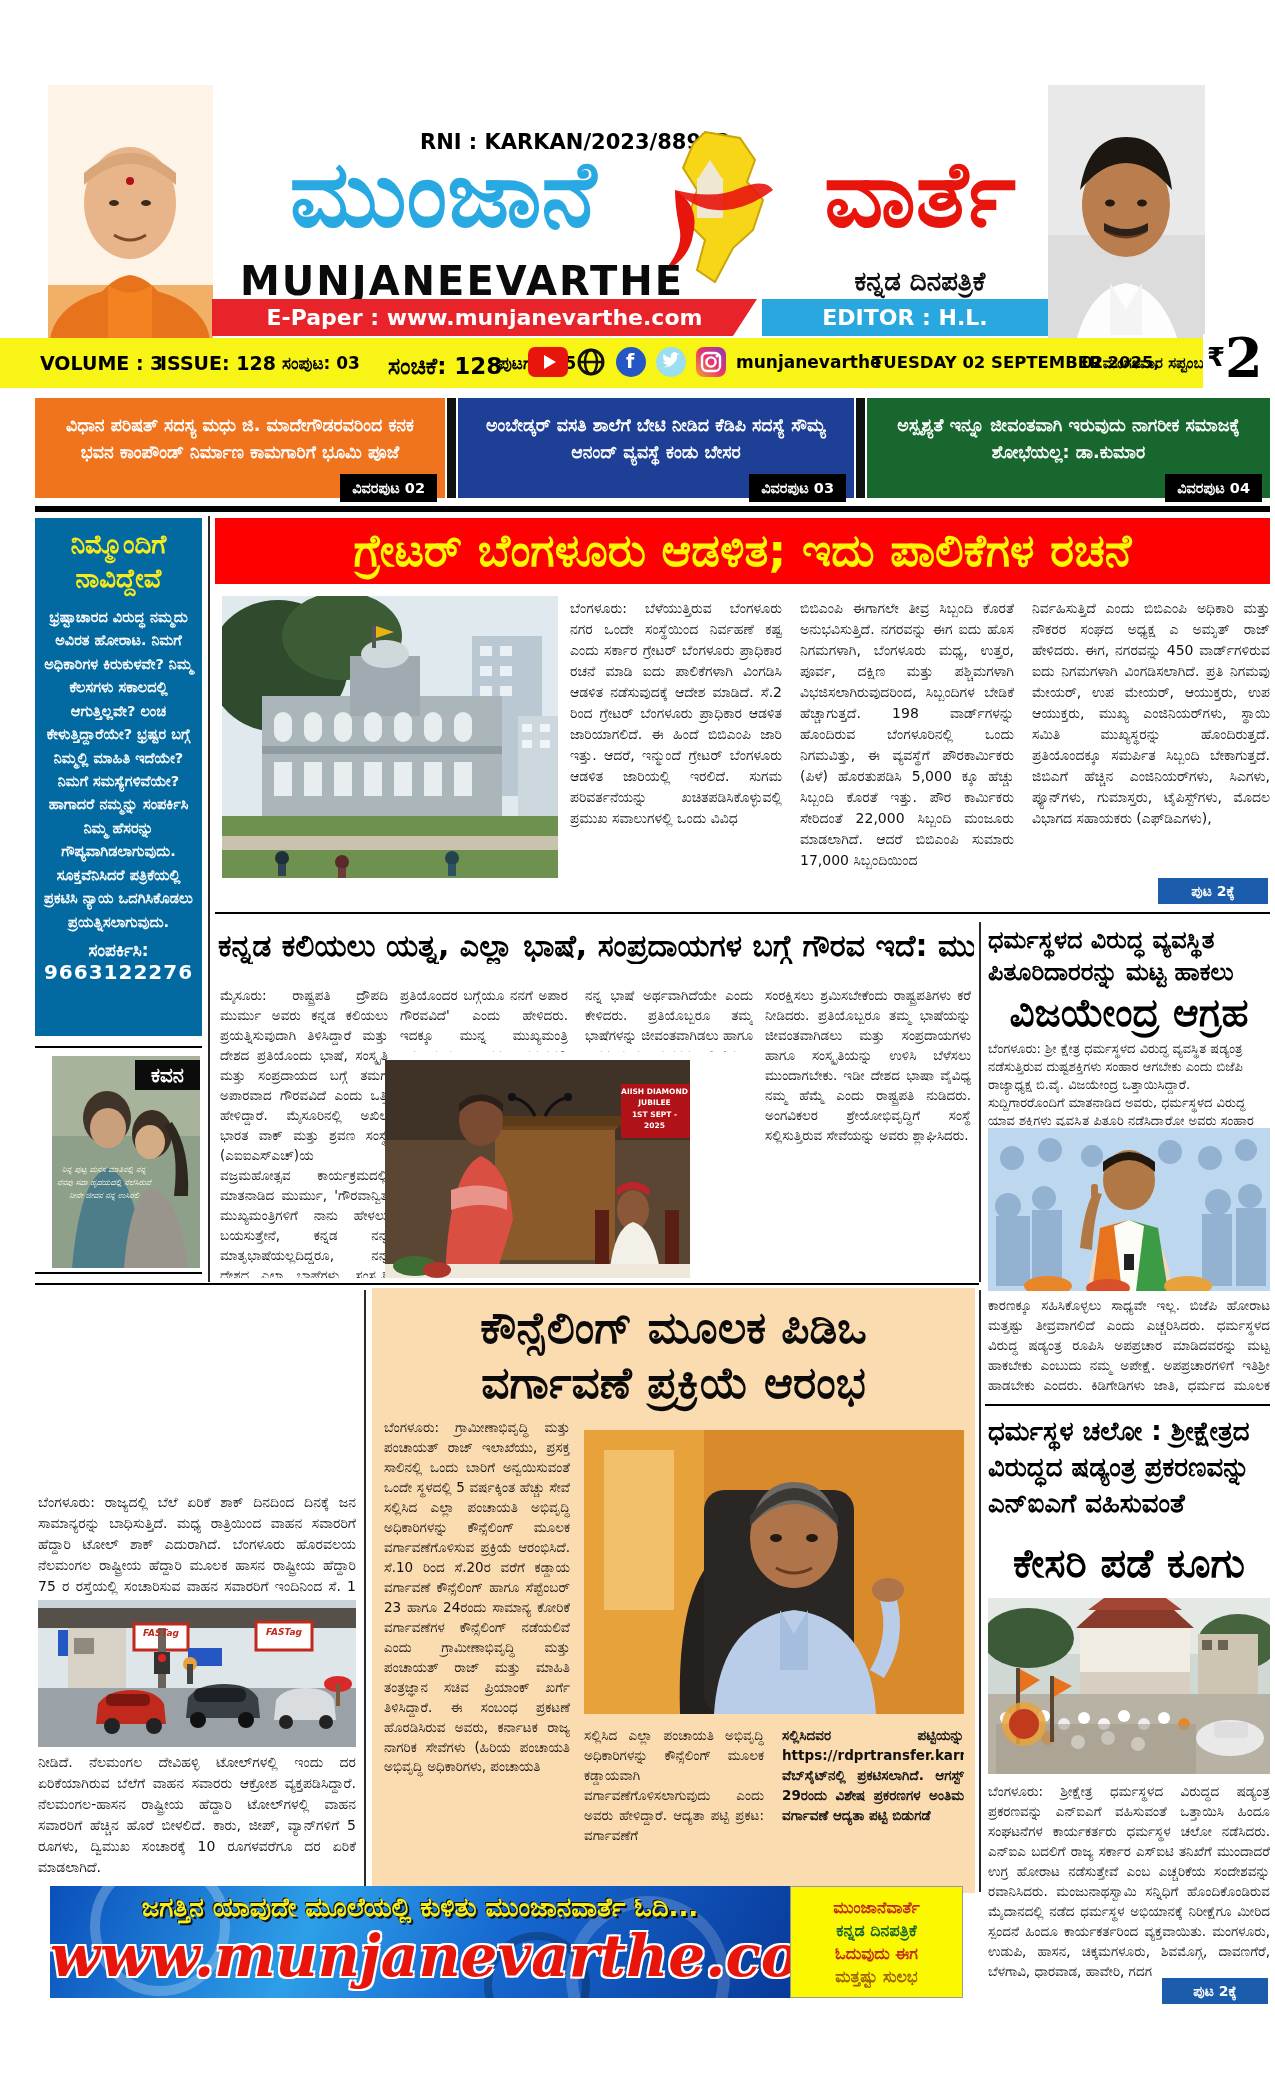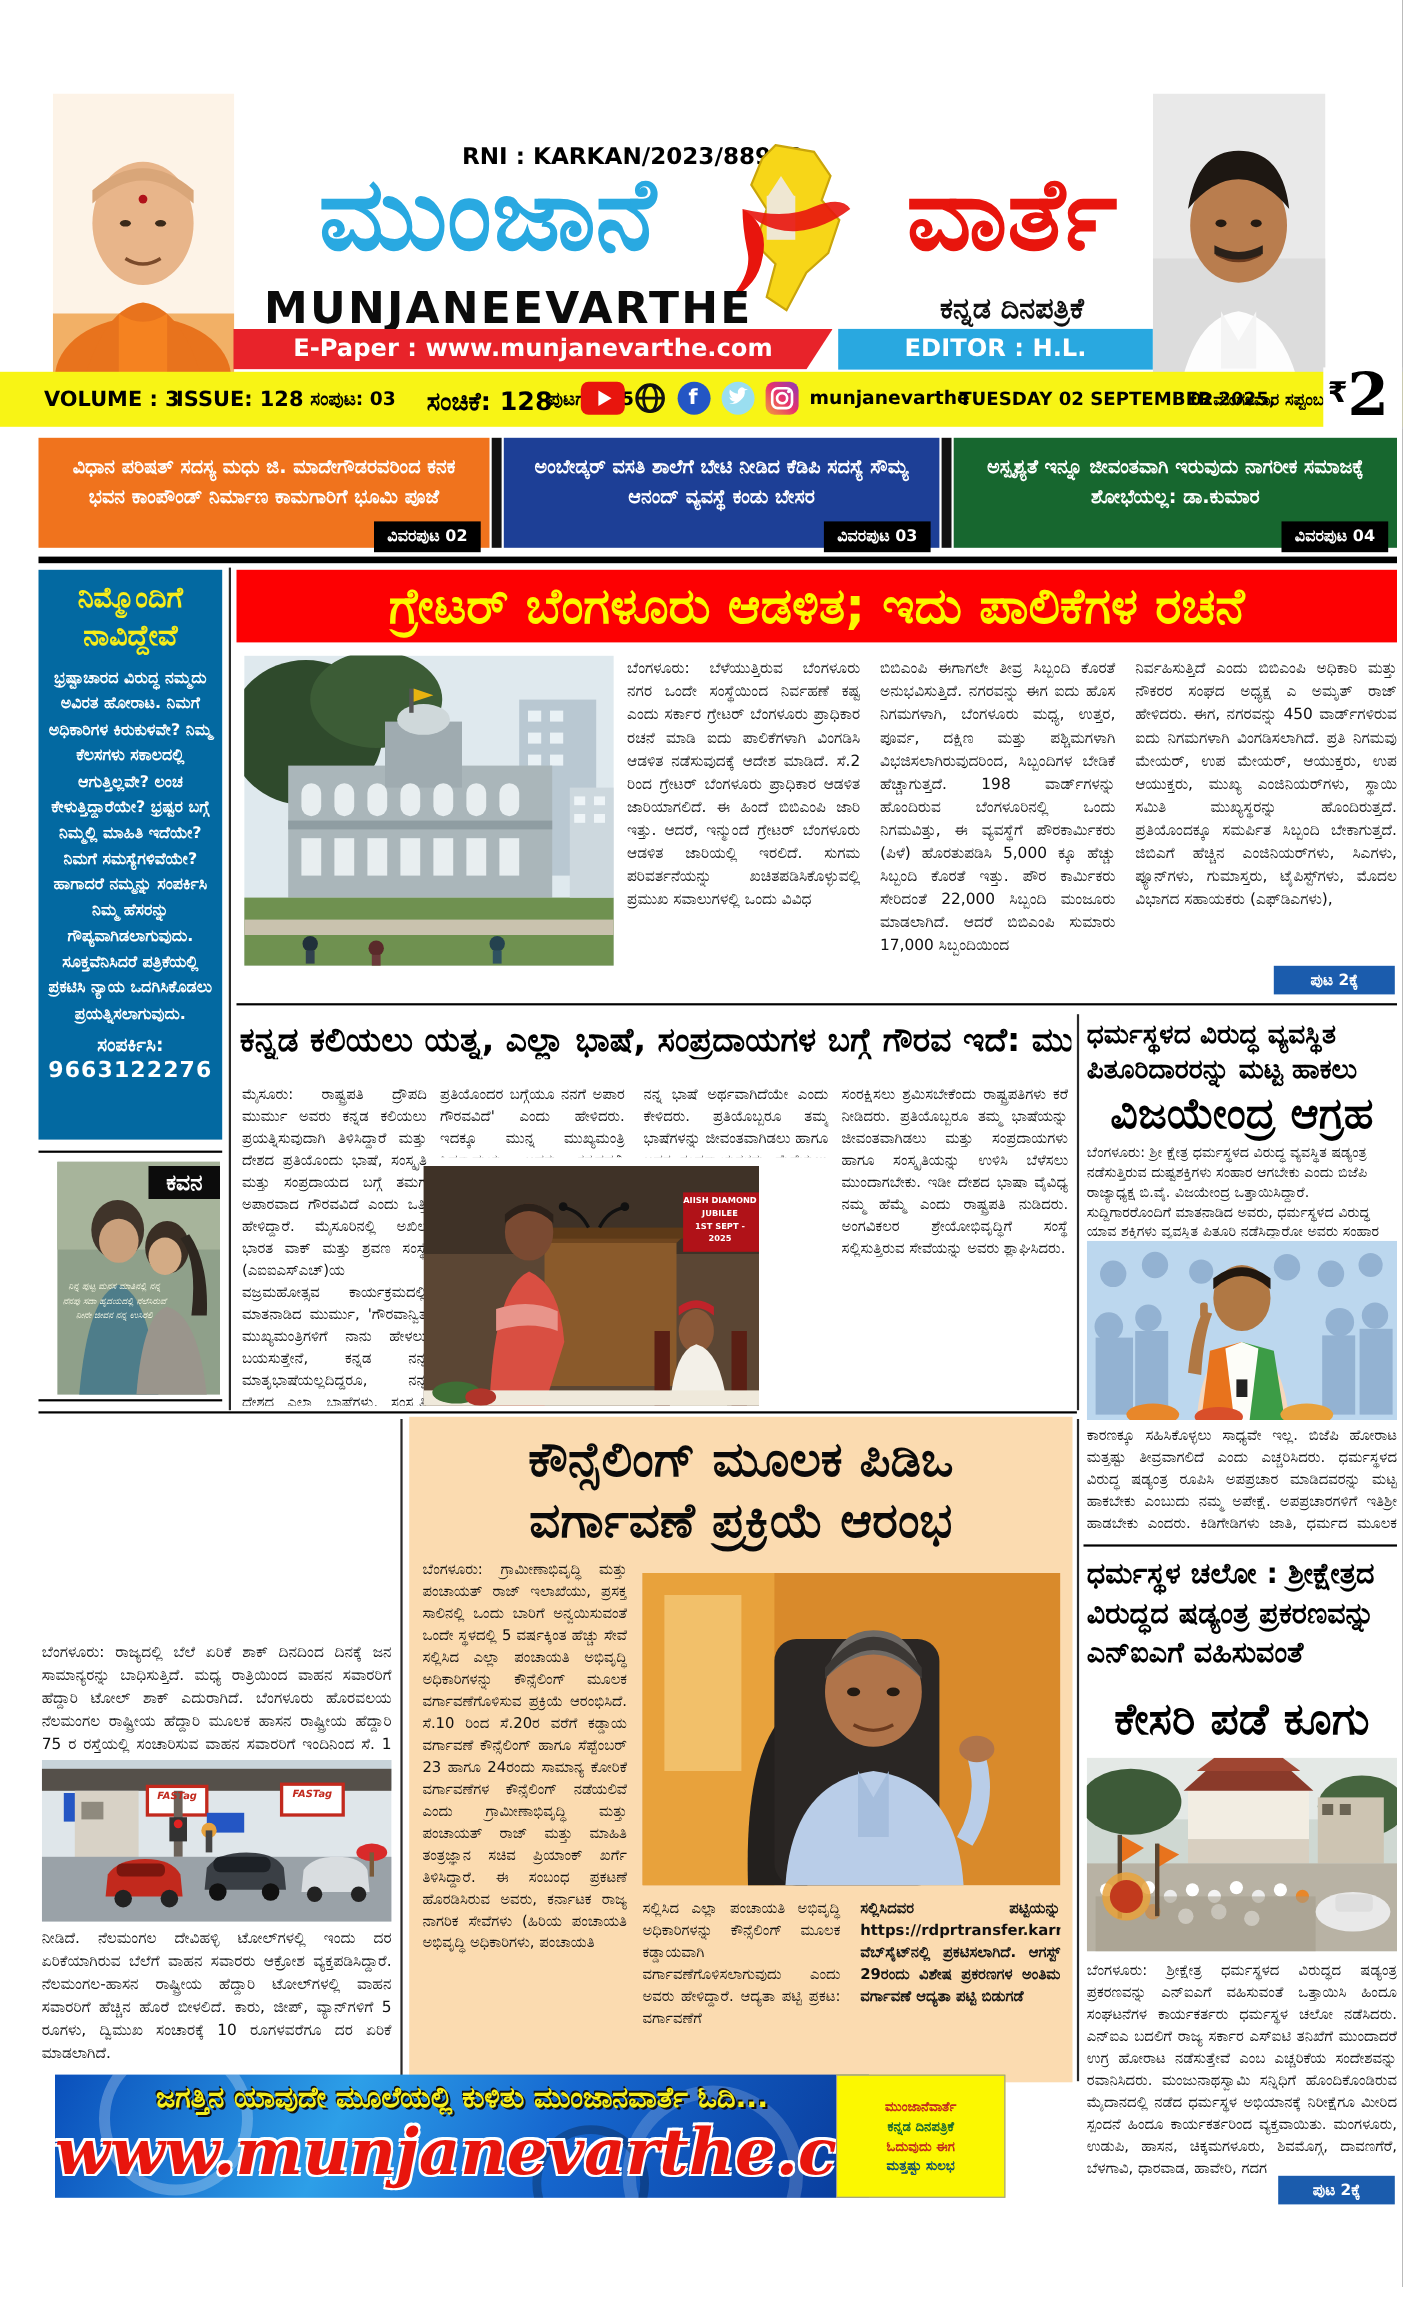--- a/index.html
+++ b/index.html
@@ -438,21 +438,21 @@
   <div class="abs" style="left:50px;top:1886px;width:740px;height:112px;background:linear-gradient(115deg,#0a4fbb 0%,#2d9fe8 35%,#1668d0 60%,#083a9a 100%);overflow:hidden;">
     <div class="abs" style="left:40px;top:-30px;width:120px;height:120px;border:10px solid rgba(255,255,255,0.25);border-radius:50%;"></div>
     <div class="abs" style="right:60px;top:10px;width:140px;height:140px;border:12px solid rgba(255,255,255,0.18);border-radius:50%;"></div>
     <div class="abs" style="right:200px;bottom:-40px;width:90px;height:90px;border:8px solid rgba(0,0,0,0.25);border-radius:50%;"></div>
     <div class="abs" style="left:0;top:6px;width:740px;text-align:center;font-size:26px;font-weight:bold;color:#f6ee1c;
                 text-shadow:2px 2px 0 #111,-1px -1px 0 #111;">ಜಗತ್ತಿನ ಯಾವುದೇ ಮೂಲೆಯಲ್ಲಿ ಕುಳಿತು ಮುಂಜಾನವಾರ್ತೆ ಓದಿ...</div>
     <div class="abs" style="left:0;top:36px;width:740px;text-align:center;font-size:58px;font-weight:bold;font-style:italic;color:#e8150d;
                 font-family:'DejaVu Serif','Liberation Serif',serif;text-shadow:2px 2px 0 #fff,-2px -2px 0 #fff,2px -2px 0 #fff,-2px 2px 0 #fff;">www.munjanevarthe.com</div>
   </div>
 
-  <div class="abs" style="left:760px;top:1886px;width:154px;height:112px;background:#fcf800;border:1px solid #999;box-sizing:border-box;
-              display:flex;flex-direction:column;justify-content:center;gap:4px;text-align:center;font-weight:bold;font-size:12px;">
+  <div class="abs" style="left:790px;top:1886px;width:173px;height:112px;background:#fcf800;border:1px solid #999;box-sizing:border-box;
+              display:flex;flex-direction:column;justify-content:center;gap:4px;text-align:center;font-weight:bold;font-size:16px;">
     <div style="color:#c2291d;">ಮುಂಜಾನೆವಾರ್ತೆ</div>
     <div style="color:#17672f;">ಕನ್ನಡ ದಿನಪತ್ರಿಕೆ</div>
     <div style="color:#c2291d;">ಓದುವುದು ಈಗ</div>
-    <div style="color:#0c4a6e;">ಮತ್ತಷ್ಟು ಸುಲಭ</div>
+    <div style="color:#a16207;">ಮತ್ತಷ್ಟು ಸುಲಭ</div>
   </div>
 
 </div>
 
 </body></html>

